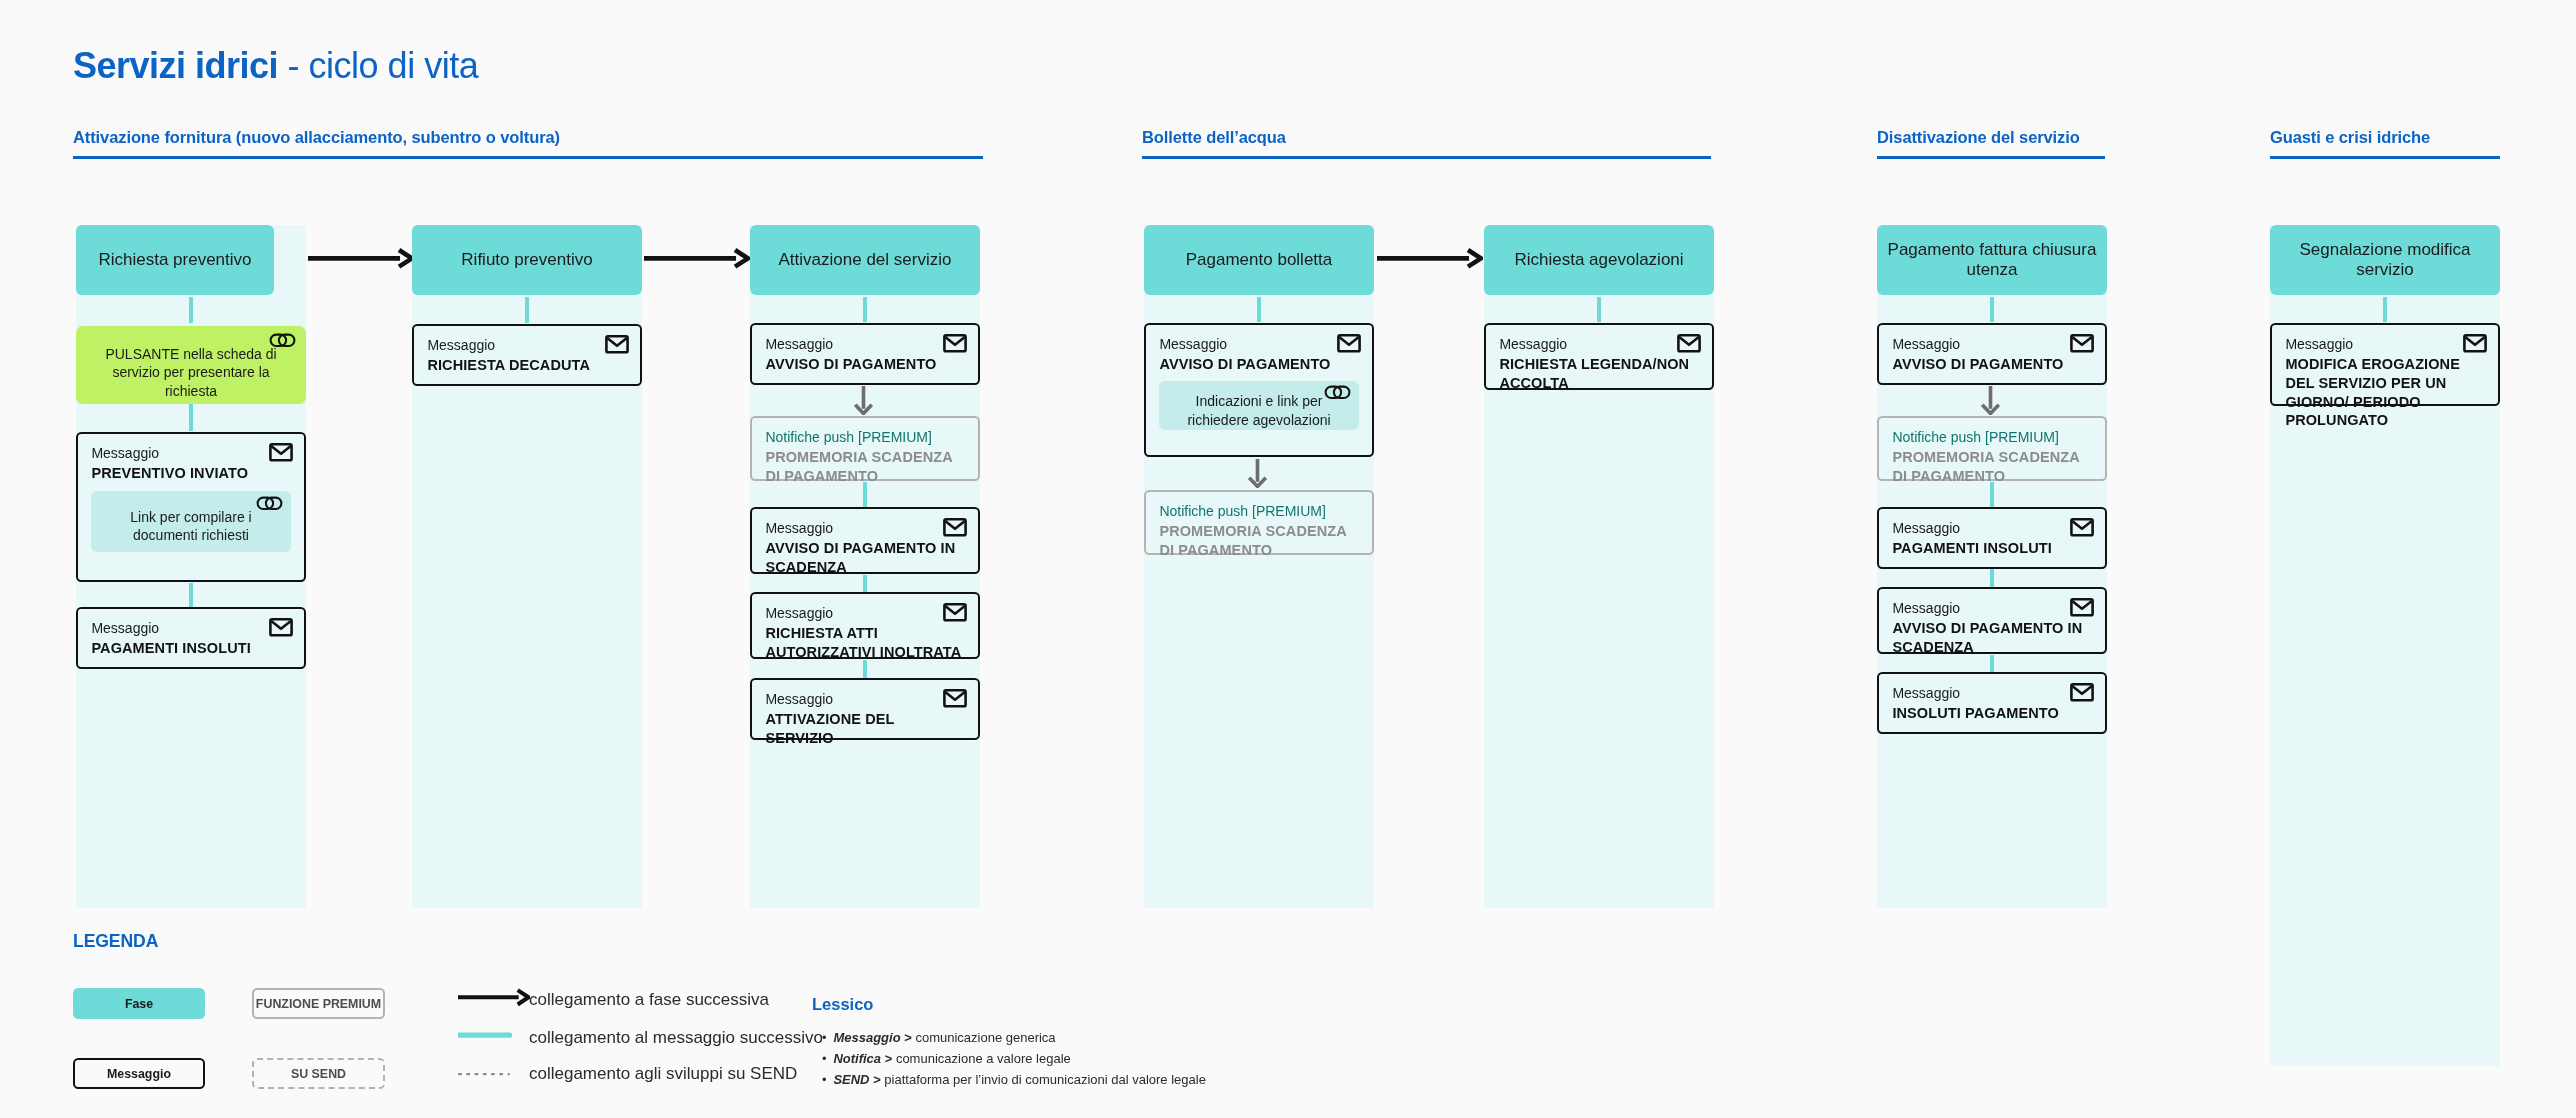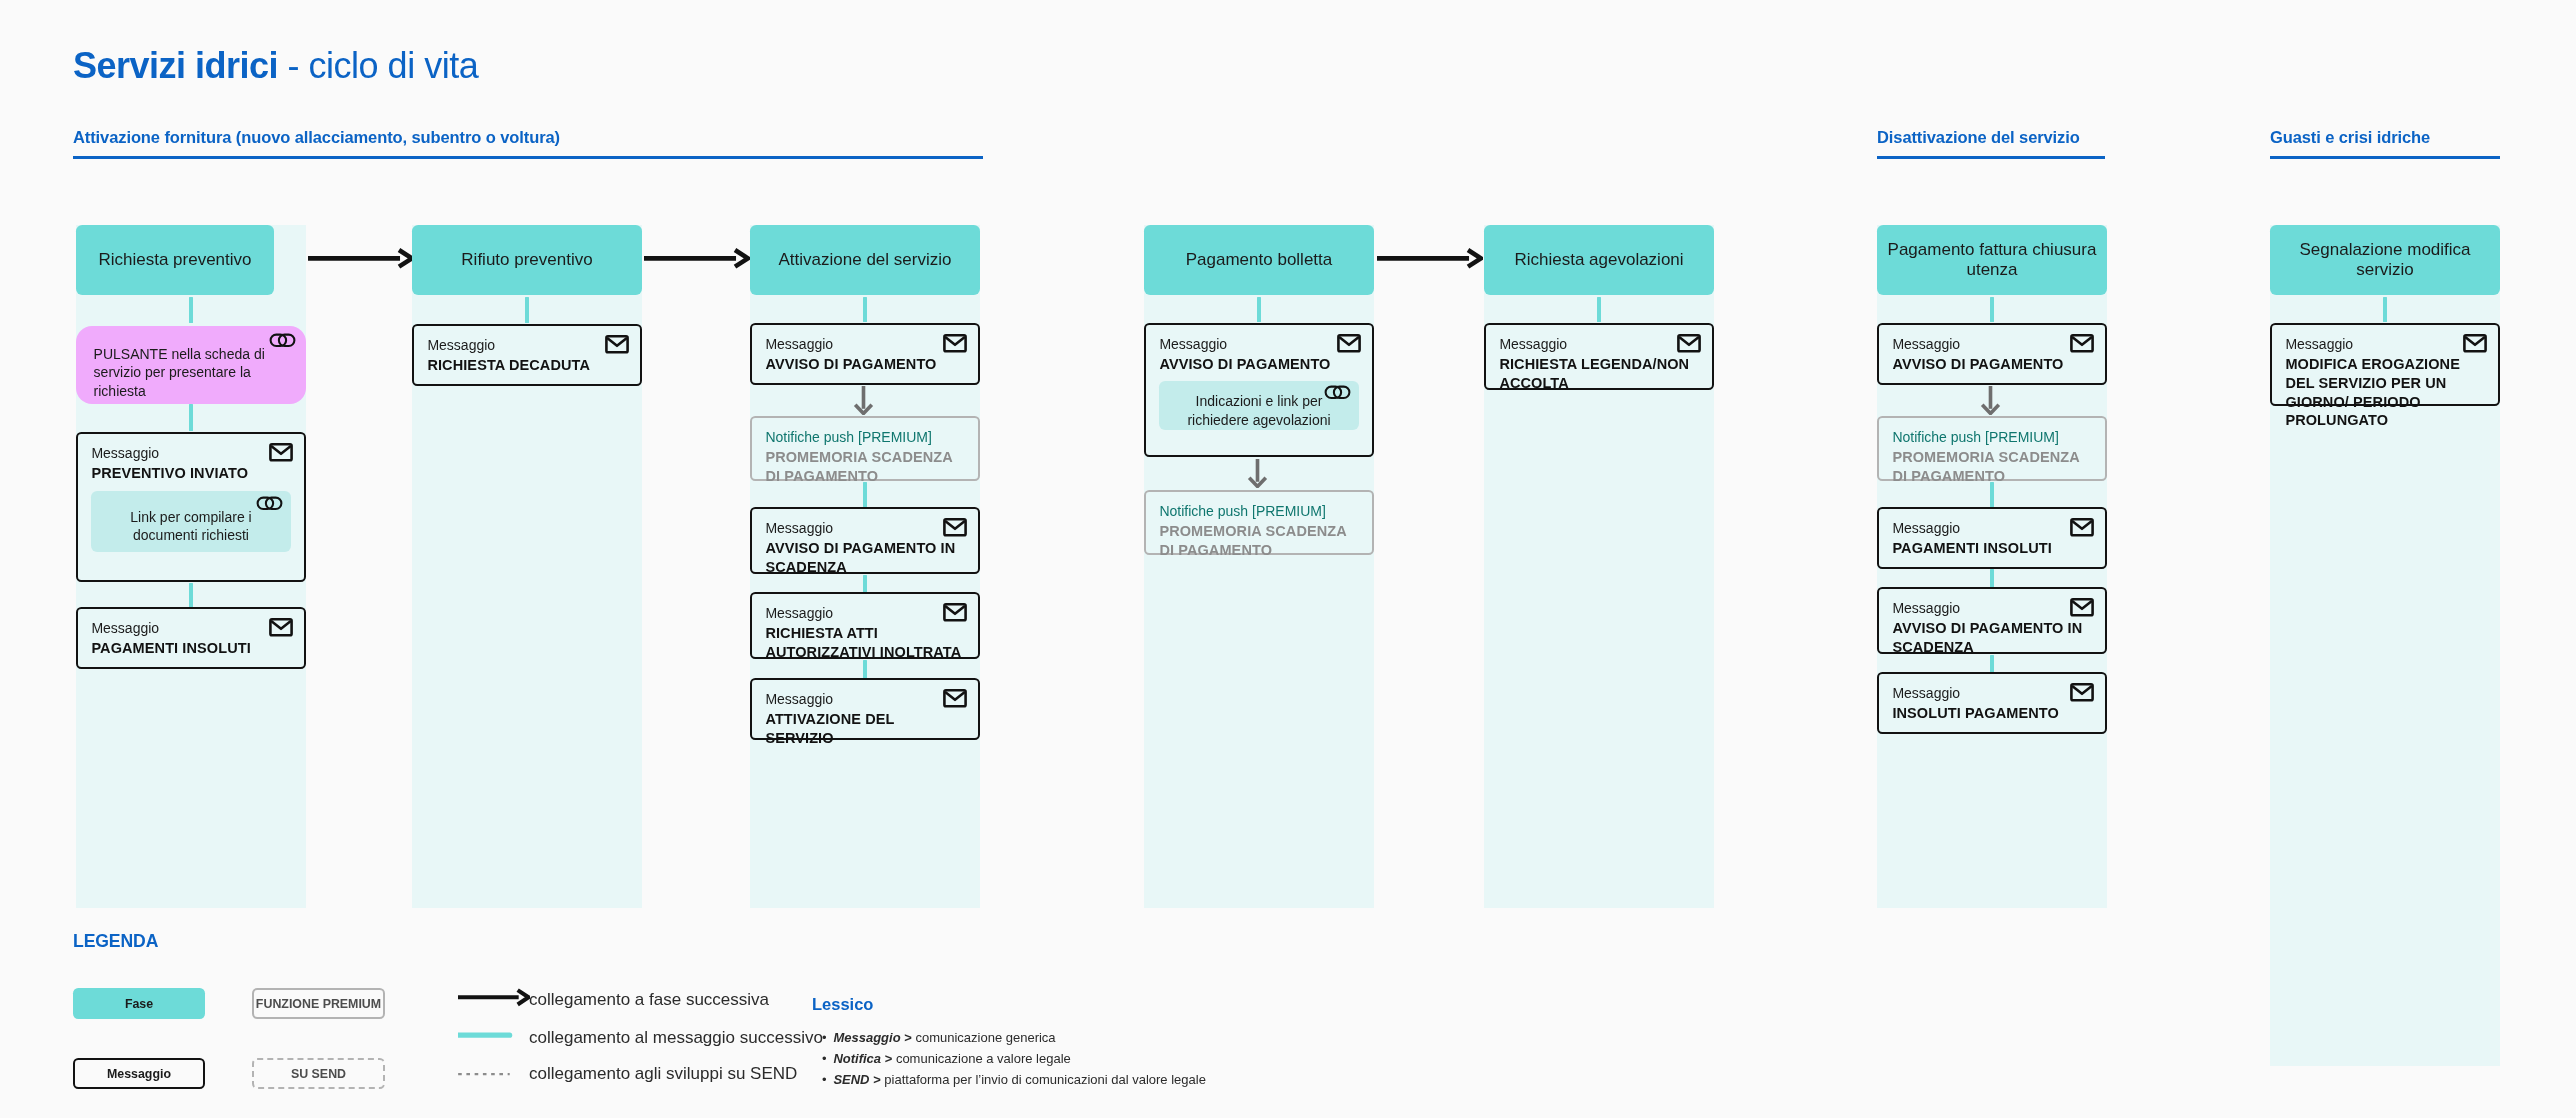--- a/index.html
+++ b/index.html
@@ -55,22 +55,22 @@
   .node-premium{
     background:#e8f7f7;border:2.6px solid #b3b3b3;
     padding:11.4px 13.4px 12.4px 13.4px;
   }
   .node-link{
     background:#c3eceb;border:none;border-radius:6.2px;
     padding:13.4px 13.4px 13.4px 13.4px;
     text-align:center;
   }
   .node-note{
-    background:#f0abfc;border:none;border-radius:16px;
-    padding:15.5px 17.6px;
+    background:#bef264;border:none;border-radius:7px;
+    padding:15.5px 17.6px;text-align:center;
   }
 
   .kicker{font-size:14px;color:#1b1b1b;font-weight:400;line-height:1.25;}
   .headline{font-size:14.5px;color:#121212;font-weight:bold;line-height:1.3;letter-spacing:0.1px;margin-top:1px;}
   .node-premium .kicker{color:#0f766e;}
   .node-premium .headline{color:#8c8c8c;}
   .notetext{font-size:14px;color:#1b1b1b;line-height:1.35;}
 
   
   .ico{position:absolute;}
@@ -109,20 +109,24 @@
 <body>
 
 <div class="page">
 
   <div class="title">
     <span class="t-strong">Servizi idrici</span><span class="t-light"> - ciclo di vita</span>
   </div>
 
   <div class="section-head" style="left:73px;top:128px;width:910px;">
     <div class="sh-label">Attivazione fornitura (nuovo allacciamento, subentro o voltura)</div>
+    <div class="sh-rule"></div>
+  </div>
+  <div class="section-head" style="left:1142px;top:128px;width:569px;">
+    <div class="sh-label">Bollette dell’acqua</div>
     <div class="sh-rule"></div>
   </div>
   <div class="section-head" style="left:1877px;top:128px;width:228px;">
     <div class="sh-label">Disattivazione del servizio</div>
     <div class="sh-rule"></div>
   </div>
   <div class="section-head" style="left:2270px;top:128px;width:230px;">
     <div class="sh-label">Guasti e crisi idriche</div>
     <div class="sh-rule"></div>
   </div>

